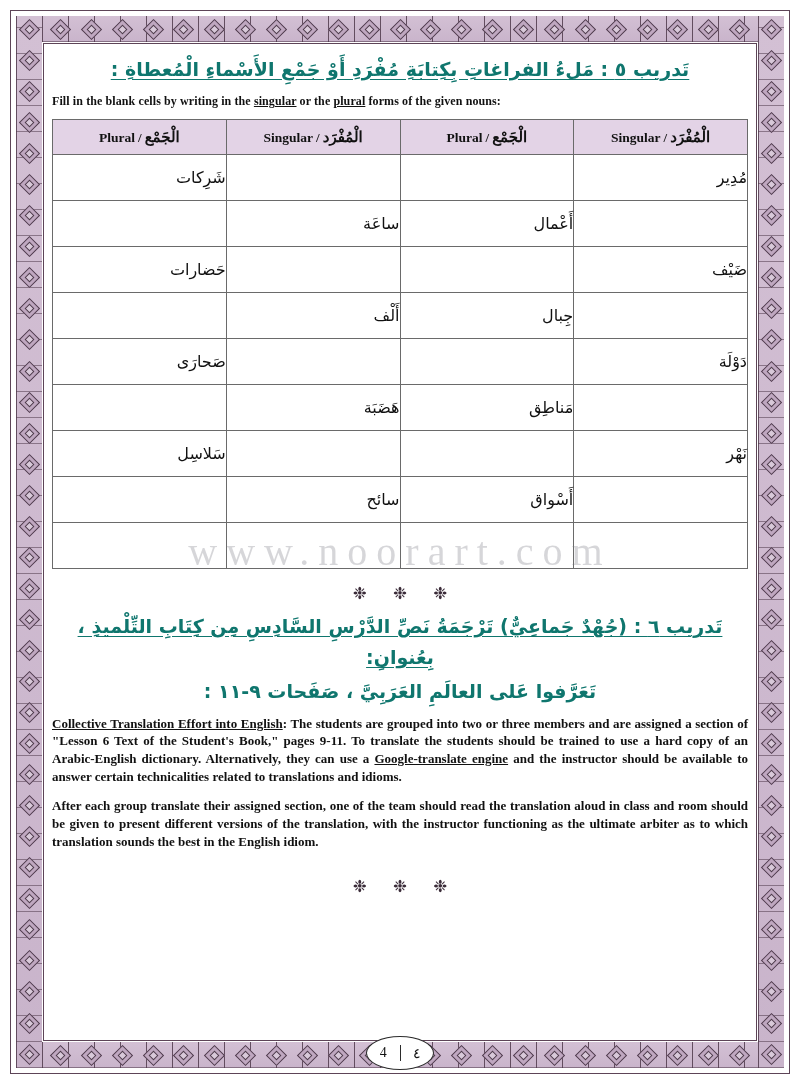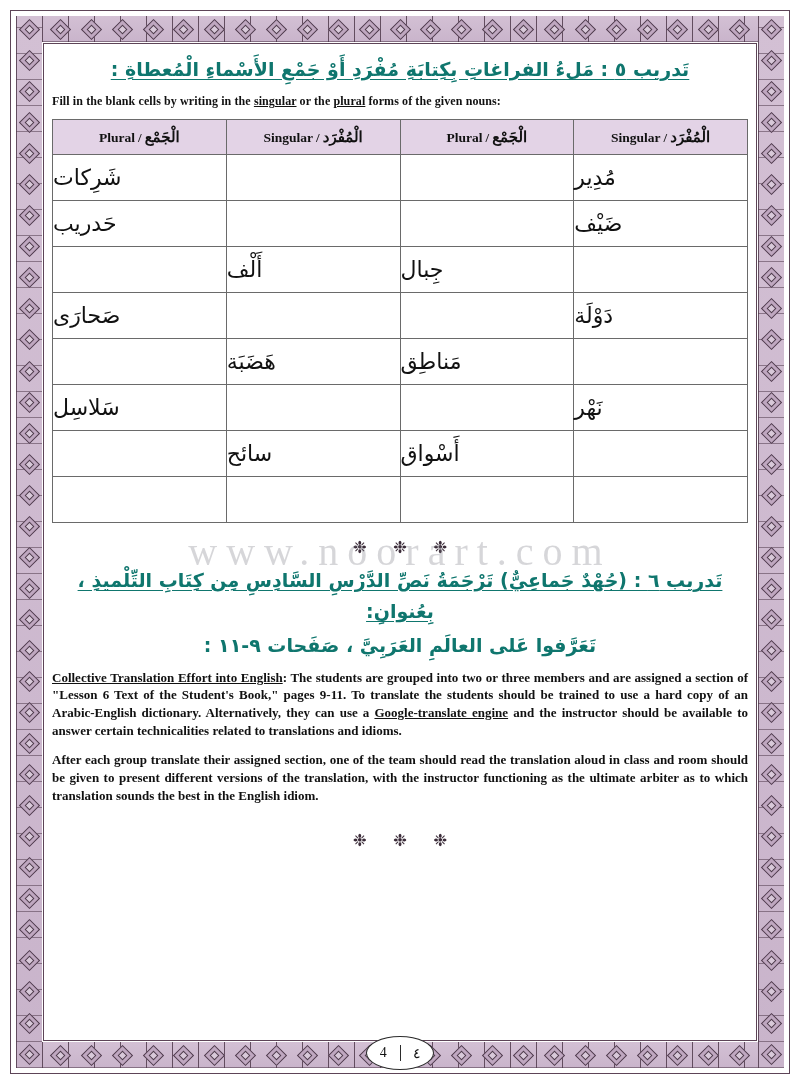--- a/index.html
+++ b/index.html
@@ -131,25 +131,25 @@
     font-family: Liberation Serif, serif;
     font-size: 15px;
     font-weight: bold;
     margin-top: 30px;
   }
   .hdr-sep { padding: 0 3px; }
   .hdr-en { font-family: "Liberation Serif", serif; font-size: 13.5px; font-weight: bold; }
 
   table.grid tbody td {
     height: 45px;
-    text-align: left;
+    text-align: right;
     vertical-align: middle;
     direction: rtl;
     font-family: "DejaVu Sans", sans-serif;
-    font-size: 22px;
+    font-size: 16px;
     color: #111;
     background: transparent;
   }
 
   
   .orn-row {
     text-align: center;
     color: #3a2b38;
     font-size: 17px;
     letter-spacing: 26px;
@@ -391,21 +391,27 @@
         </tr>
       </thead>
       <tbody>
         <tr>
           <td>شَرِكات</td>
           <td></td>
           <td></td>
           <td>مُدِير</td>
         </tr>
         <tr>
-          <td>حَدريب</td>
+          <td></td>
+          <td>ساعَة</td>
+          <td>أَعْمال</td>
+          <td></td>
+        </tr>
+        <tr>
+          <td>حَضارات</td>
           <td></td>
           <td></td>
           <td>ضَيْف</td>
         </tr>
         <tr>
           <td></td>
           <td>أَلْف</td>
           <td>جِبال</td>
           <td></td>
         </tr>

